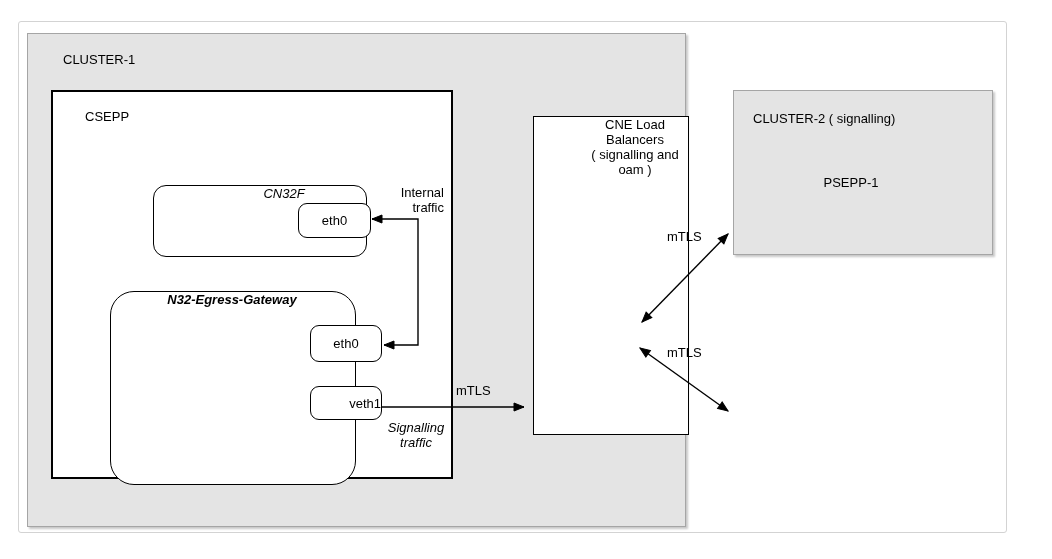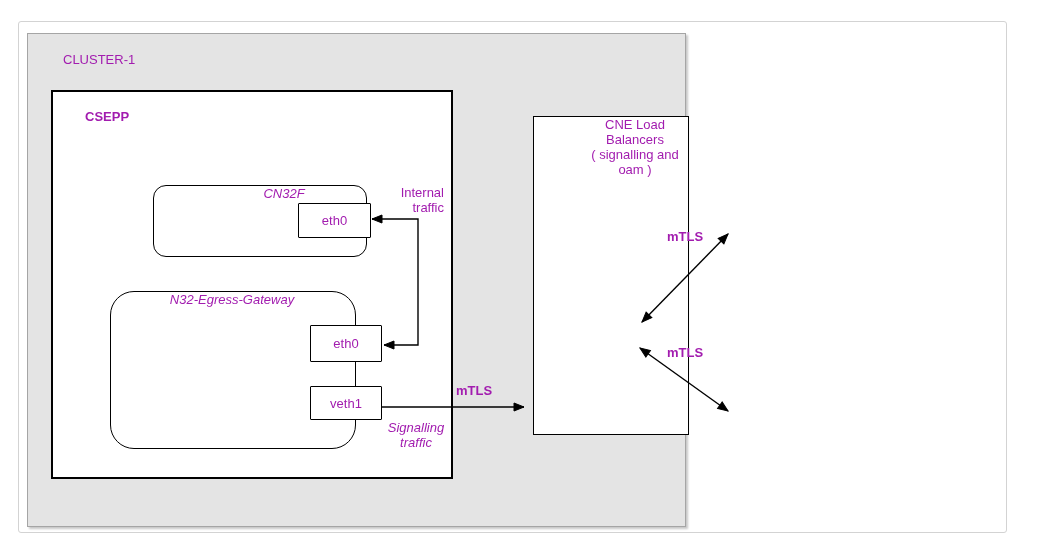--- a/index.html
+++ b/index.html
@@ -1,40 +1,40 @@
 <!DOCTYPE html>
 <html><head>
 <meta charset="utf-8">
 <style>
   html,body{margin:0;padding:0;background:#ffffff;}
   #canvas{
     position:relative;
     width:1052px;height:559px;
     font-family:"Liberation Sans", sans-serif;
-    font-size:13px;color:#a21caf;background:#ffffff;
+    font-size:13px;color:#000000;background:#ffffff;
     overflow:hidden;
   }
   .abs{position:absolute;}
   .frame{
     border:1px solid #d3d3d3;border-radius:3px;background:#ffffff;
   }
   .graybox{
     background:#e4e4e4;border:1px solid #a5a5a5;
     box-shadow:2px 2px 2px rgba(0,0,0,0.22);
   }
   .whitebox{background:#ffffff;border:1.4px solid #000;}
   .csepp{border-width:2px;}
   .rounded-lg{border-radius:24px;}
   .rounded-md{border-radius:13px;}
   .port{
-    background:#ffffff;border:1.4px solid #000;border-radius:1px;
+    background:#ffffff;border:1.4px solid #000;border-radius:9px;
     display:flex;align-items:center;justify-content:center;
   }
   .center-flex{display:flex;align-items:flex-start;justify-content:center;text-align:center;padding-left:48px;}
-  .bold{font-weight:bold;}
+  .bold{font-weight:normal;}
   .italic{font-style:italic;}
   .ml{white-space:pre-line;text-align:center;line-height:14.5px;}
   .lbl{line-height:15px;}
   svg.overlay{position:absolute;left:0;top:0;pointer-events:none;}
 </style>
 </head>
 <body>
 
 <div id="canvas">
 
@@ -43,41 +43,45 @@
   <div class="abs graybox" style="left:27px;top:33px;width:657px;height:492px;"></div>
   <div class="abs lbl" style="left:63px;top:52px;">CLUSTER-1</div>
 
   <div class="abs whitebox csepp" style="left:51px;top:90px;width:398px;height:385px;"></div>
   <div class="abs bold lbl" style="left:85px;top:109px;">CSEPP</div>
 
   <div class="abs whitebox rounded-md center-flex" style="left:153px;top:185px;width:164px;height:70px;">
     <span class="italic">CN32F</span>
   </div>
 
-  <div class="abs whitebox rounded-lg center-flex" style="left:110px;top:291px;width:246px;height:158px;padding-right:50px;box-sizing:border-box;">
+  <div class="abs whitebox rounded-lg center-flex" style="left:110px;top:291px;width:246px;height:194px;padding-right:50px;box-sizing:border-box;font-weight:bold;">
     <span class="italic">N32-Egress-Gateway</span>
   </div>
 
   <div class="abs port" style="left:298px;top:203px;width:71px;height:33px;">
     <span>eth0</span>
   </div>
   <div class="abs port" style="left:310px;top:325px;width:70px;height:35px;">
     <span>eth0</span>
   </div>
-  <div class="abs port" style="left:310px;top:386px;width:70px;height:32px;">
+  <div class="abs port" style="left:310px;top:386px;width:70px;height:32px;justify-content:flex-end;">
     <span>veth1</span>
   </div>
 
   <div class="abs whitebox center-flex" style="left:533px;top:116px;width:106px;height:317px;border-width:1.5px;">
     <span class="ml" style="line-height:15px;">CNE Load
 Balancers
 ( signalling and
 oam )</span>
   </div>
 
+  <div class="abs graybox" style="left:733px;top:90px;width:258px;height:163px;">
+    <div class="abs lbl" style="left:19px;top:20px;">CLUSTER-2 ( signalling)</div>
+    <div class="abs bold" style="left:0;right:24px;top:84px;text-align:center;">PSEPP-1</div>
+  </div>
 
 
   <svg class="overlay" width="1052" height="559" viewBox="0 0 1052 559">
     <defs>
       <marker id="arrE" markerUnits="userSpaceOnUse" markerWidth="13" markerHeight="11" refX="11" refY="5" orient="auto">
         <path d="M1,1 L11,5 L1,9 Z" fill="#000" stroke="#000" stroke-width="1"></path>
       </marker>
       <marker id="arrS" markerUnits="userSpaceOnUse" markerWidth="13" markerHeight="11" refX="11" refY="5" orient="auto-start-reverse">
         <path d="M1,1 L11,5 L1,9 Z" fill="#000" stroke="#000" stroke-width="1"></path>
       </marker>

